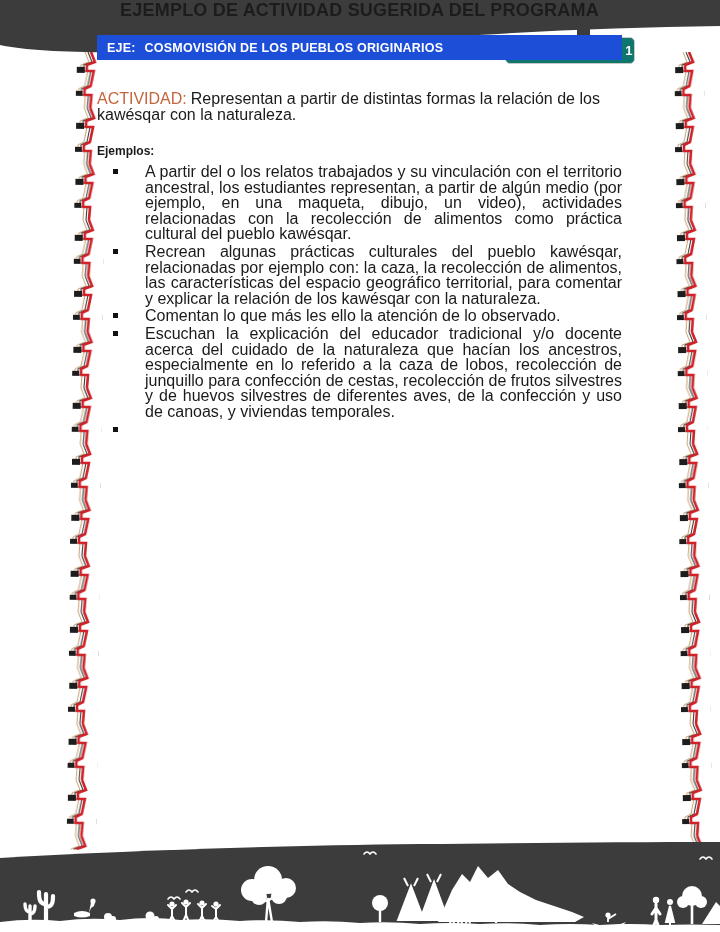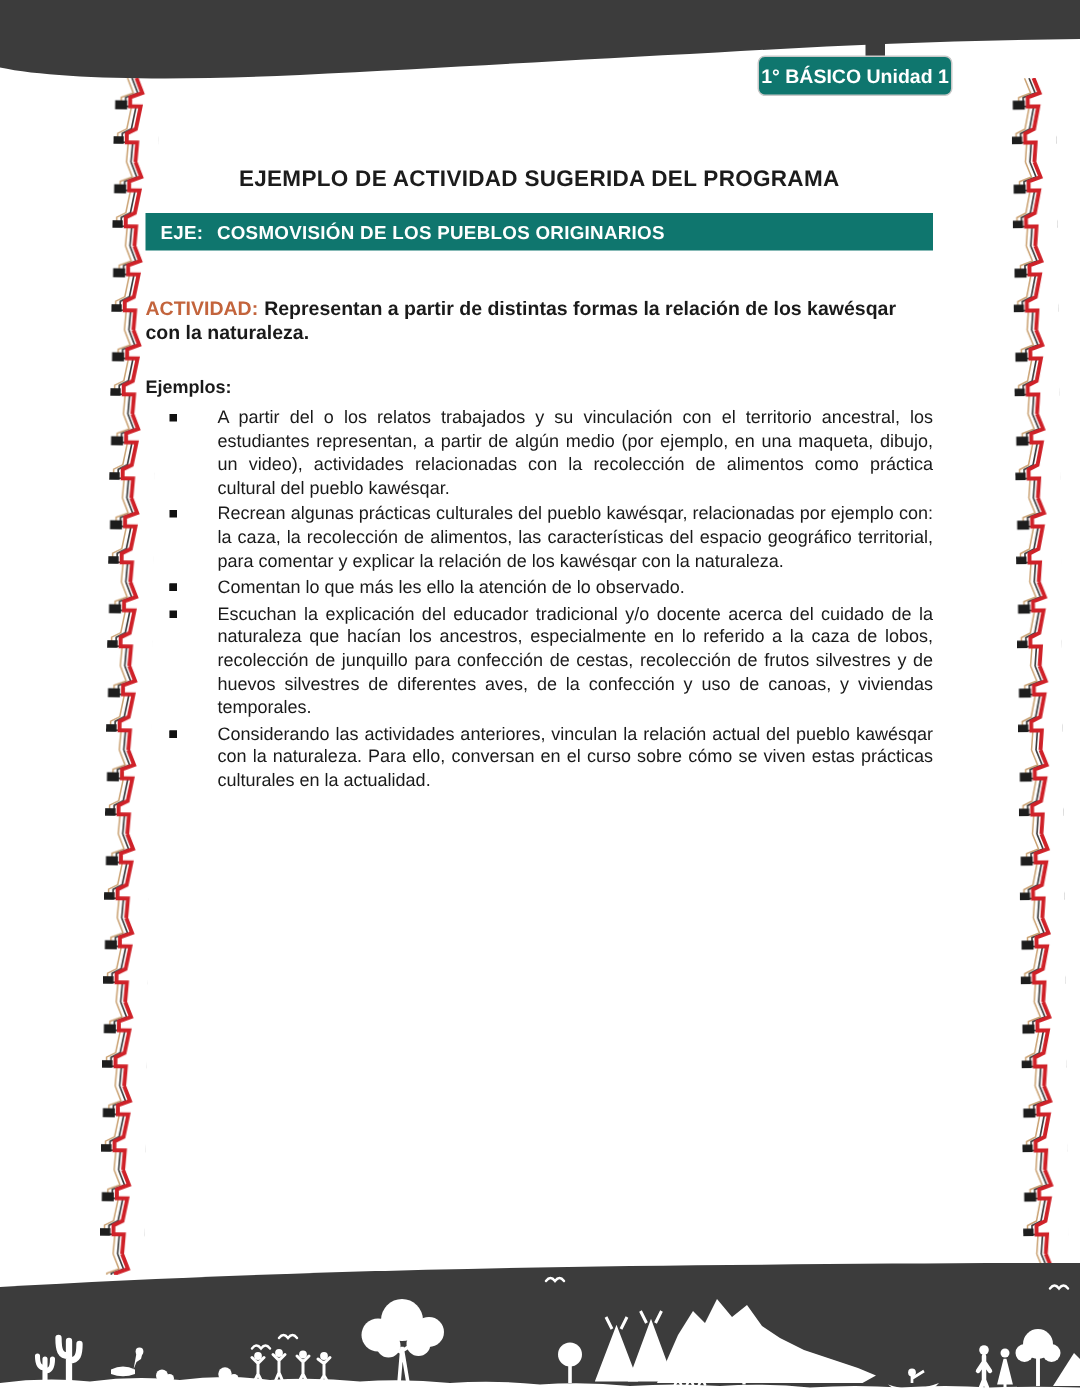--- a/index.html
+++ b/index.html
@@ -20,36 +20,36 @@
   }
 
   
   .zigzag { position:absolute; top:52px; height:798px; width:30px; }
   .zigzag-left  { left:76px;  transform:rotate(0.7deg);  transform-origin:top center; }
   .zigzag-right { left:674px; transform:rotate(-0.6deg); transform-origin:top center; }
 
   
   .content { position:absolute; left:97px; top:0; width:525px; color:#1a1a1a; }
   .doc-title {
-    margin-top:111px; text-align:center;
-    font-size:15px; font-weight:bold; color:#1c1c1c; letter-spacing:.2px;
+    text-align:center;
+    font-size:18px; font-weight:bold; color:#1c1c1c; letter-spacing:.2px;
   }
   .eje-banner {
-    margin-top:14px; background:#0f766e; color:#ffffff;
+    margin-top:14px; background:#1d4ed8; color:#ffffff;
     font-size:12.5px; font-weight:bold; padding:6px 10px 5px 10px;
     letter-spacing:.2px;
   }
   .eje-banner .eje-label { margin-right:9px; }
-  .activity-line { margin-top:31px; font-size:13px; font-weight:bold; line-height:16px; }
+  .activity-line { margin-top:31px; font-size:16px; font-weight:normal; line-height:16px; }
   .activity-label { color:#c3643c; margin-right:4px; }
   .examples-label { margin-top:21px; font-size:12px;font-weight:bold; }
   ul.example-list { margin-top:6px; list-style:none; }
   ul.example-list li {
     position:relative; padding-left:48px; margin-bottom:2px;
-    font-size:12px; line-height:15.6px; text-align:justify;
+    font-size:16px; line-height:15.6px; text-align:justify;
   }
   ul.example-list li .sq {
     position:absolute; left:16px; top:5px; width:5px; height:5px; background:#111;
   }
 
   
   .footer-band { position:absolute; left:0; bottom:0; width:720px; height:90px; }
 </style>
 </head>
 <body>
@@ -109,21 +109,21 @@
 
     <p class="examples-label">Ejemplos:</p>
 
     <ul class="example-list">
       <li><span class="sq"></span><span>A partir del o los relatos trabajados y su vinculación con el territorio ancestral, los estudiantes representan, a partir de algún medio (por ejemplo, en una maqueta, dibujo, un video), actividades relacionadas con la recolección de alimentos como práctica cultural del pueblo kawésqar.</span></li>
       <li><span class="sq"></span><span>Recrean algunas prácticas culturales del pueblo kawésqar, relacionadas por ejemplo con: la caza, la recolección de alimentos, las características del espacio geográfico territorial, para comentar y explicar la relación de los kawésqar con la naturaleza.</span></li>
       <li><span class="sq"></span></li>
       <li><span class="sq"></span><span>Comentan lo que más les ello la atención de lo observado.</span></li>
       <li><span class="sq"></span><span>Escuchan la explicación del educador tradicional y/o docente acerca del cuidado de la naturaleza que hacían los ancestros, especialmente en lo referido a la caza de lobos, recolección de junquillo para confección de cestas, recolección de frutos silvestres y de huevos silvestres de diferentes aves, de la confección y uso de canoas, y viviendas temporales.</span></li>
       <li><span class="sq"></span></li>
-      <li><span class="sq"></span><span>Considerando las actividades anteriores, vinculan la relación actual del pueblo kawésqar con la naturaleza. Para ello, conversan en el curso sobre cómo se viven estas prácticas culturales en la actualidad.</span></li>
+      <li><span class="sq"></span></li>
     </ul>
   </div>
 
   <svg class="footer-band" viewBox="0 0 720 90" preserveAspectRatio="none" aria-hidden="true">
 
     <path d="M0,16 C120,9 260,4 420,2 C520,1 630,0 720,0 L720,90 L0,90 Z" fill="#3c3c3c"></path>
     <g fill="#ffffff" stroke="none">
 
       <path d="M0,80 Q30,76 60,79 Q90,75 120,78 Q150,74 180,78 Q210,76 240,79 Q270,77 300,80 Q330,78 360,81 Q390,79 420,82 Q450,80 480,82 Q510,80 540,83 Q570,81 600,83 Q630,81 660,83 Q690,82 720,83 L720,90 L0,90 Z"></path>
 

